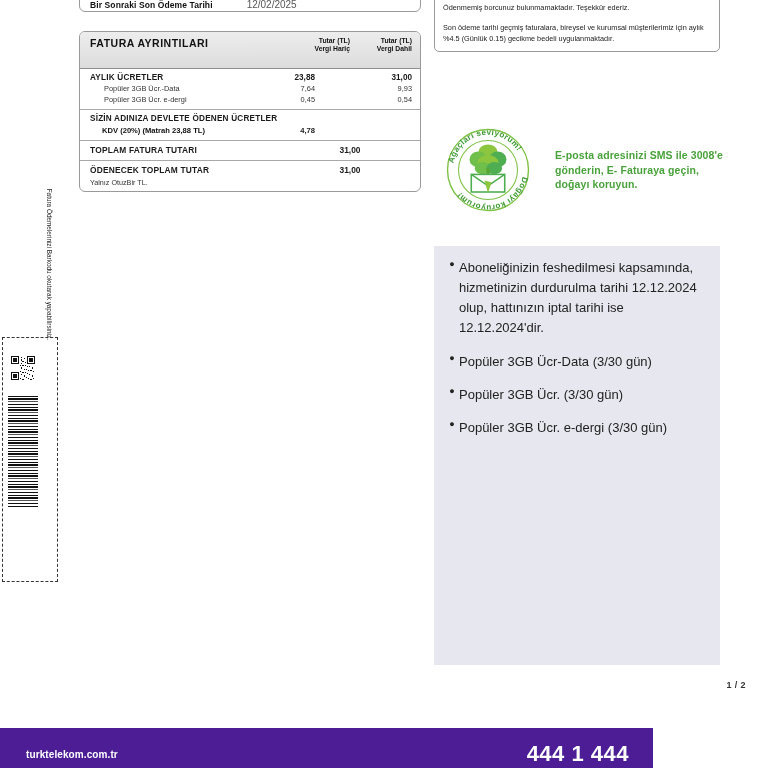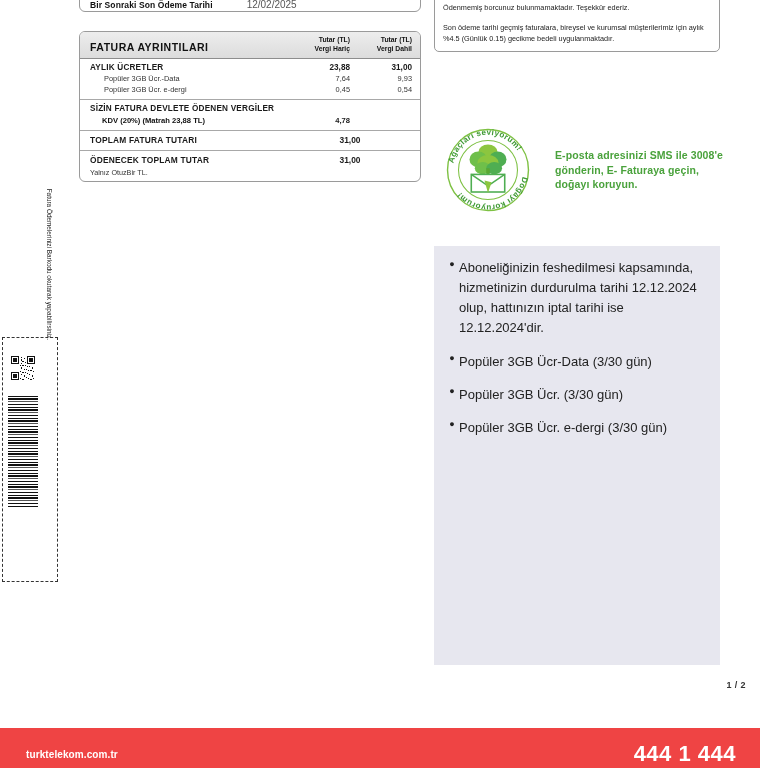--- a/index.html
+++ b/index.html
@@ -38,40 +38,40 @@
     left: 79px; top: 31px;
     width: 342px;
     border: 1px solid #9a9a9a;
     border-radius: 6px;
     background: #fff;
     overflow: hidden;
   }
   .inv-head {
     background: linear-gradient(#ededed, #dcdcdc);
     border-bottom: 1px solid #8d8d8d;
-    display: flex; align-items: flex-end;
+    display: flex; align-items: flex-start;
     padding: 5px 8px 5px 10px;
-    height: 27px;
+    height: 37px;
   }
   .inv-head-title {
     flex: 1;
     font-size: 10.5px; font-weight: bold; letter-spacing: .5px;
     color: #111;
   }
   .inv-head-col {
     width: 62px; text-align: right;
     font-size: 6.8px; font-weight: bold; line-height: 1.25;
     color: #111;
   }
   .inv-head-col .l2 { display: block; }
 
   .inv-section { border-bottom: 1px solid #a8a8a8; padding: 3px 8px 4px 10px; }
   .inv-section.last { border-bottom: none; }
 
-  .row { display: flex; align-items: baseline; line-height: 1.45; }
+  .row { display: flex; align-items: baseline; line-height: 1.45; gap: 35px; }
   .row .name { flex: 1; }
   .row .v1, .row .v2 { width: 62px; text-align: right; }
 
   .row-main .name { font-size: 8.2px; font-weight: bold; letter-spacing: .2px; }
   .row-main .v1, .row-main .v2 { font-size: 8.2px; font-weight: bold; }
 
   .row-sub .name { font-size: 7.4px; color: #333; padding-left: 14px; }
   .row-sub .v1, .row-sub .v2 { font-size: 7.4px; color: #333; }
 
   .row-tax .name { font-size: 7.6px; font-weight: bold; padding-left: 12px; color: #111; }
@@ -169,22 +169,22 @@
     position: absolute;
     right: 22px; top: 680px;
     font-size: 9px; font-weight: bold; color: #333;
     letter-spacing: .4px;
   }
 
   
   .footer {
     position: absolute;
     left: 0; bottom: 0;
-    width: 760px; height: 40px;
-    background: #ef4444;
+    width: 653px; height: 40px;
+    background: #4c1d95;
     display: flex; align-items: center;
     padding: 12px 24px 0 26px;
   }
   .footer-site {
     flex: 1;
     font-size: 10px; font-weight: bold; color: #ffffff;
     letter-spacing: .1px;
   }
   .footer-phone {
     font-size: 22px; font-weight: bold; color: #ffffff;
@@ -226,21 +226,21 @@
     </div>
     <div class="row row-sub">
       <span class="name">Popüler 3GB Ücr. e-dergi</span>
       <span class="v1">0,45</span>
       <span class="v2">0,54</span>
     </div>
   </div>
 
   <div class="inv-section">
     <div class="row row-main">
-      <span class="name">SİZİN FATURA DEVLETE ÖDENEN VERGİLER</span>
+      <span class="name">SİZİN ADINIZA DEVLETE ÖDENEN ÜCRETLER</span>
     </div>
     <div class="row row-tax">
       <span class="name">KDV (20%) (Matrah 23,88 TL)</span>
       <span class="v1">4,78</span>
       <span class="v2"></span>
     </div>
   </div>
 
   <div class="inv-section">
     <div class="row row-total">

